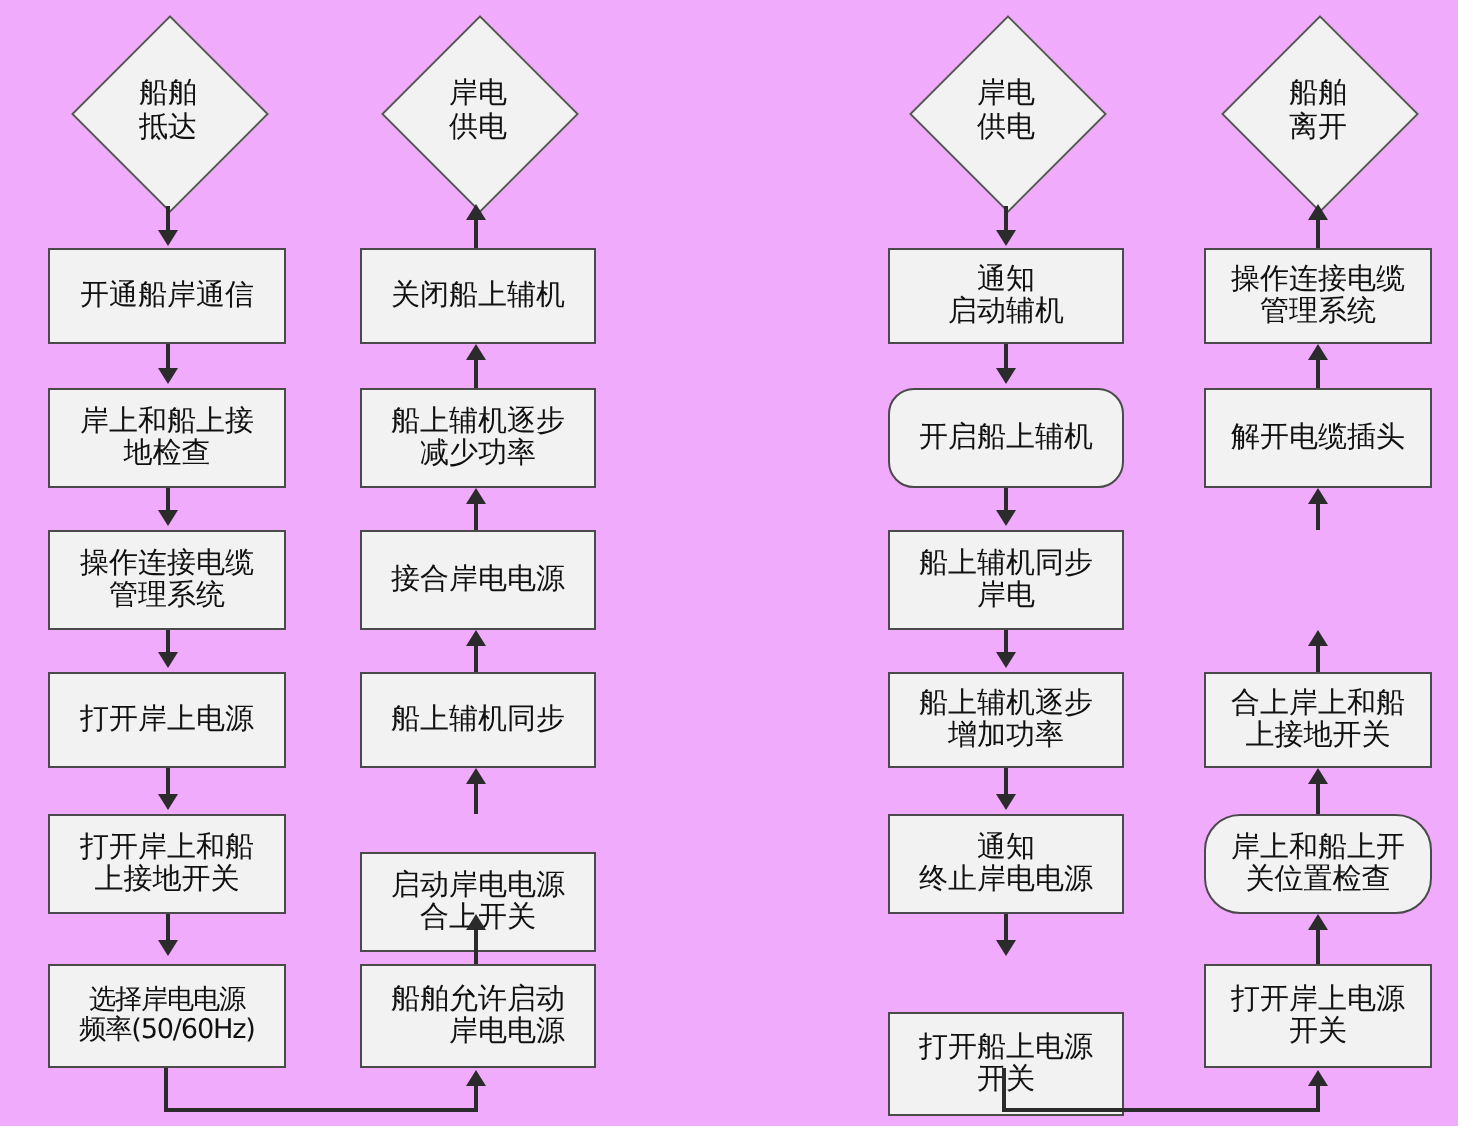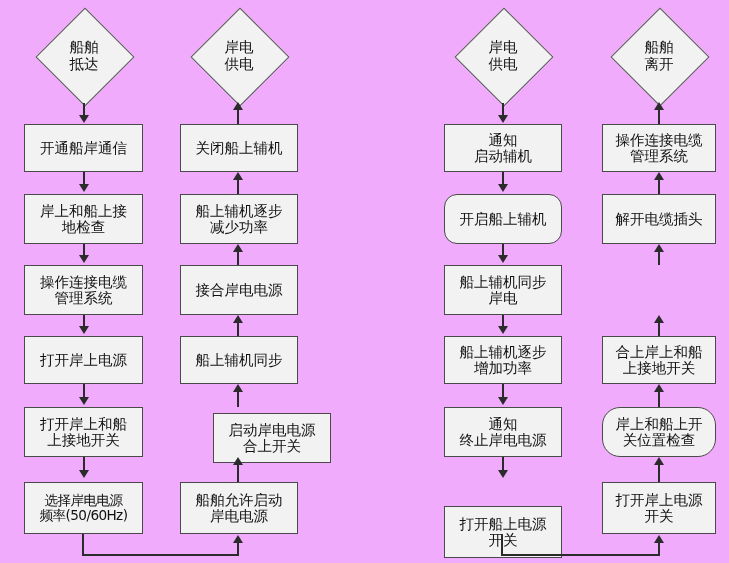--- a/index.html
+++ b/index.html
@@ -147,26 +147,26 @@
   <div class="arrow-up" style="left:233px;top:244px;"></div>
 
   <div class="node" style="left:180px;top:265px;width:118px;height:50px;">接合岸电电源</div>
   <div class="vline" style="left:237px;top:323px;height:13px;"></div>
   <div class="arrow-up" style="left:233px;top:315px;"></div>
 
   <div class="node" style="left:180px;top:336px;width:118px;height:48px;">船上辅机同步</div>
   <div class="vline" style="left:237px;top:392px;height:15px;"></div>
   <div class="arrow-up" style="left:233px;top:384px;"></div>
 
-  <div class="node" style="left:180px;top:413px;width:118px;height:50px;margin-left:33px;">启动岸电电源
+  <div class="node" style="left:180px;top:426px;width:118px;height:50px;">启动岸电电源
 合上开关</div>
   <div class="vline" style="left:237px;top:465px;height:17px;"></div>
   <div class="arrow-up" style="left:233px;top:457px;"></div>
 
-  <div class="node" style="left:180px;top:482px;width:118px;height:52px;">船舶允许启动
+  <div class="node" style="left:180px;top:482px;width:118px;height:52px;text-align:right;">船舶允许启动
 岸电电源</div>
 
   <div class="diamond-wrap" style="left:455px;top:8px;width:96px;height:96px;">
     <div class="dia"></div>
     <div class="dlabel">岸电
 供电</div>
   </div>
   <div class="vline" style="left:502px;top:103px;height:14px;"></div>
   <div class="arrow-down" style="left:498px;top:115px;"></div>
 

